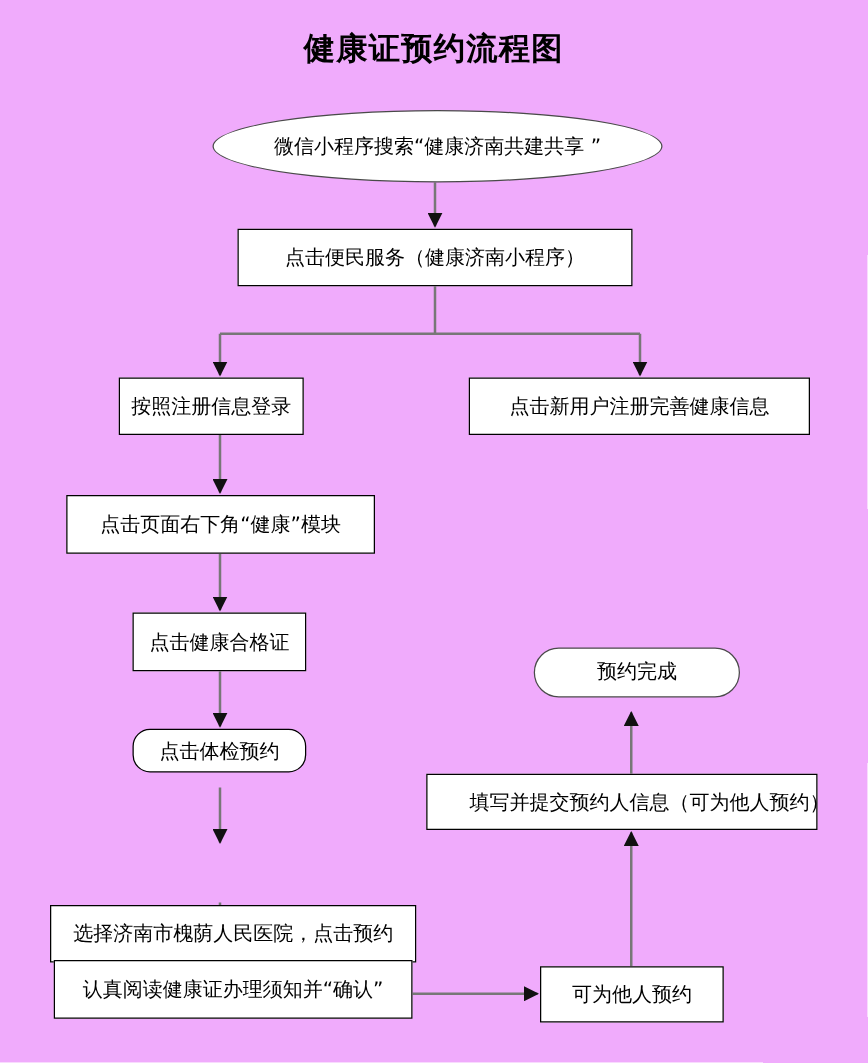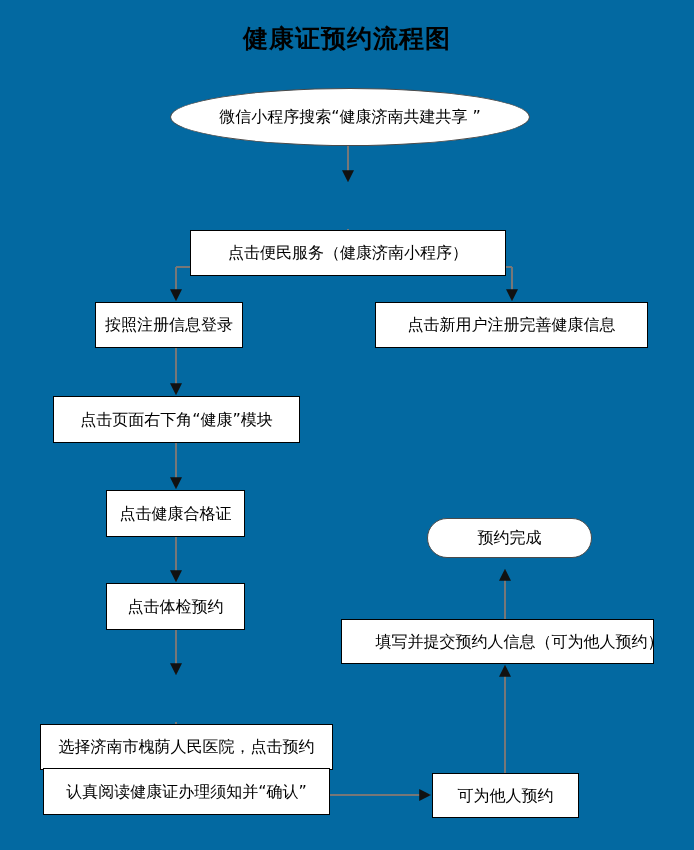--- a/index.html
+++ b/index.html
@@ -7,21 +7,21 @@
     padding: 0;
     background: #ffffff;
   }
   body {
     font-family: "DejaVu Sans", "Liberation Sans", sans-serif;
   }
   #canvas {
     position: relative;
     width: 694px;
     height: 850px;
-    background: #0369a1;
+    background: #f0abfc;
     overflow: hidden;
   }
   #title {
     position: absolute;
     left: 0;
     top: 22px;
     width: 694px;
     text-align: center;
     font-size: 25px;
     font-weight: bold;
@@ -99,31 +99,31 @@
       <path d="M 330 795 L 430 795"></path>
 
       <path d="M 505 773 L 505 666"></path>
 
       <path d="M 505 619 L 505 570"></path>
     </g>
   </svg>
 
   <div class="node ellipse" style="left:170px; top:88px; width:360px; height:58px;">微信小程序搜索“健康济南共建共享 ”</div>
 
-  <div class="node rect" style="left:190px; top:183px; width:316px; height:46px;margin-top:47px;">点击便民服务（健康济南小程序）</div>
+  <div class="node rect" style="left:190px; top:183px; width:316px; height:46px;">点击便民服务（健康济南小程序）</div>
 
   <div class="node rect" style="left:95px; top:302px; width:148px; height:46px;">按照注册信息登录</div>
 
   <div class="node rect" style="left:53px; top:396px; width:247px; height:47px;">点击页面右下角“健康”模块</div>
 
   <div class="node rect" style="left:375px; top:302px; width:273px; height:46px;">点击新用户注册完善健康信息</div>
 
   <div class="node rect" style="left:106px; top:490px; width:139px; height:47px;">点击健康合格证</div>
 
-  <div class="node rect" style="left:106px; top:583px; width:139px; height:47px;">点击体检预约</div>
+  <div class="node rect" style="left:106px; top:583px; width:139px; height:35px;border-radius:14px;">点击体检预约</div>
 
   <div class="node rect" style="left:40px; top:676px; width:293px; height:46px;margin-top:48px;">选择济南市槐荫人民医院，点击预约</div>
 
   <div class="node rect" style="left:43px; top:768px; width:287px; height:47px;">认真阅读健康证办理须知并“确认”</div>
 
   <div class="node rect" style="left:432px; top:773px; width:147px; height:45px;">可为他人预约</div>
 
   <div class="node rect" style="left:341px; top:619px; width:313px; height:45px;padding-left:44px;">填写并提交预约人信息（可为他人预约）</div>
 
   <div class="node stadium" style="left:427px; top:518px; width:165px; height:40px;font-family:Liberation Serif, serif;">预约完成</div>

